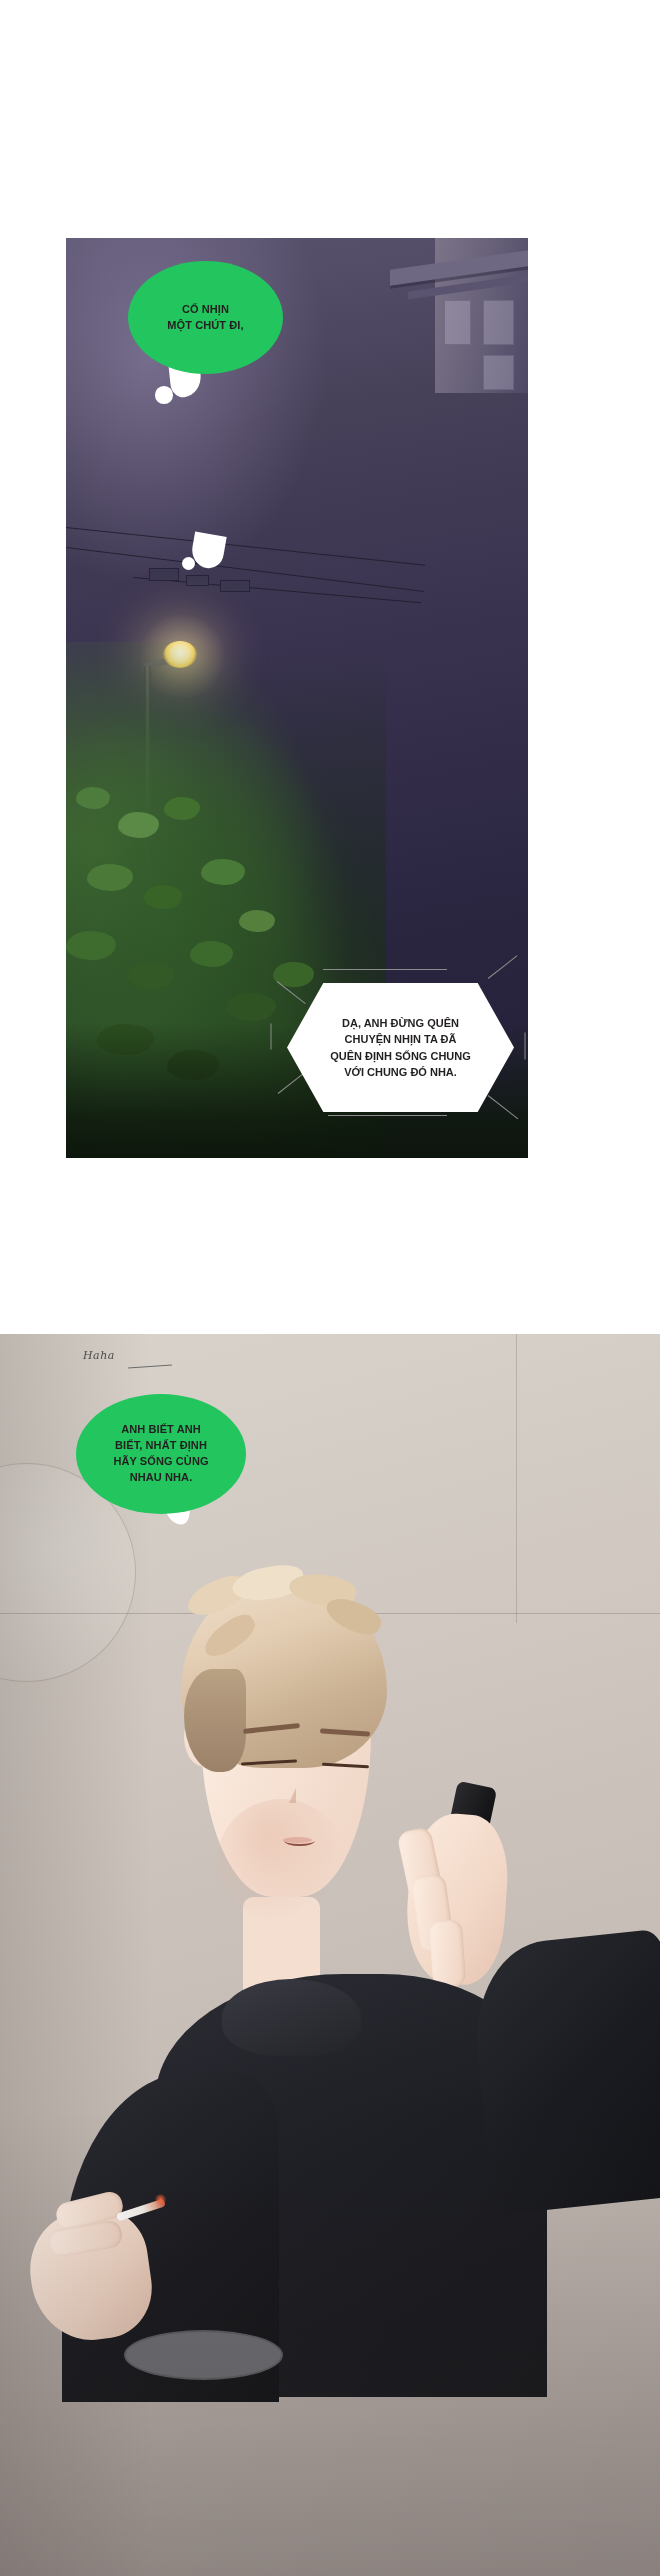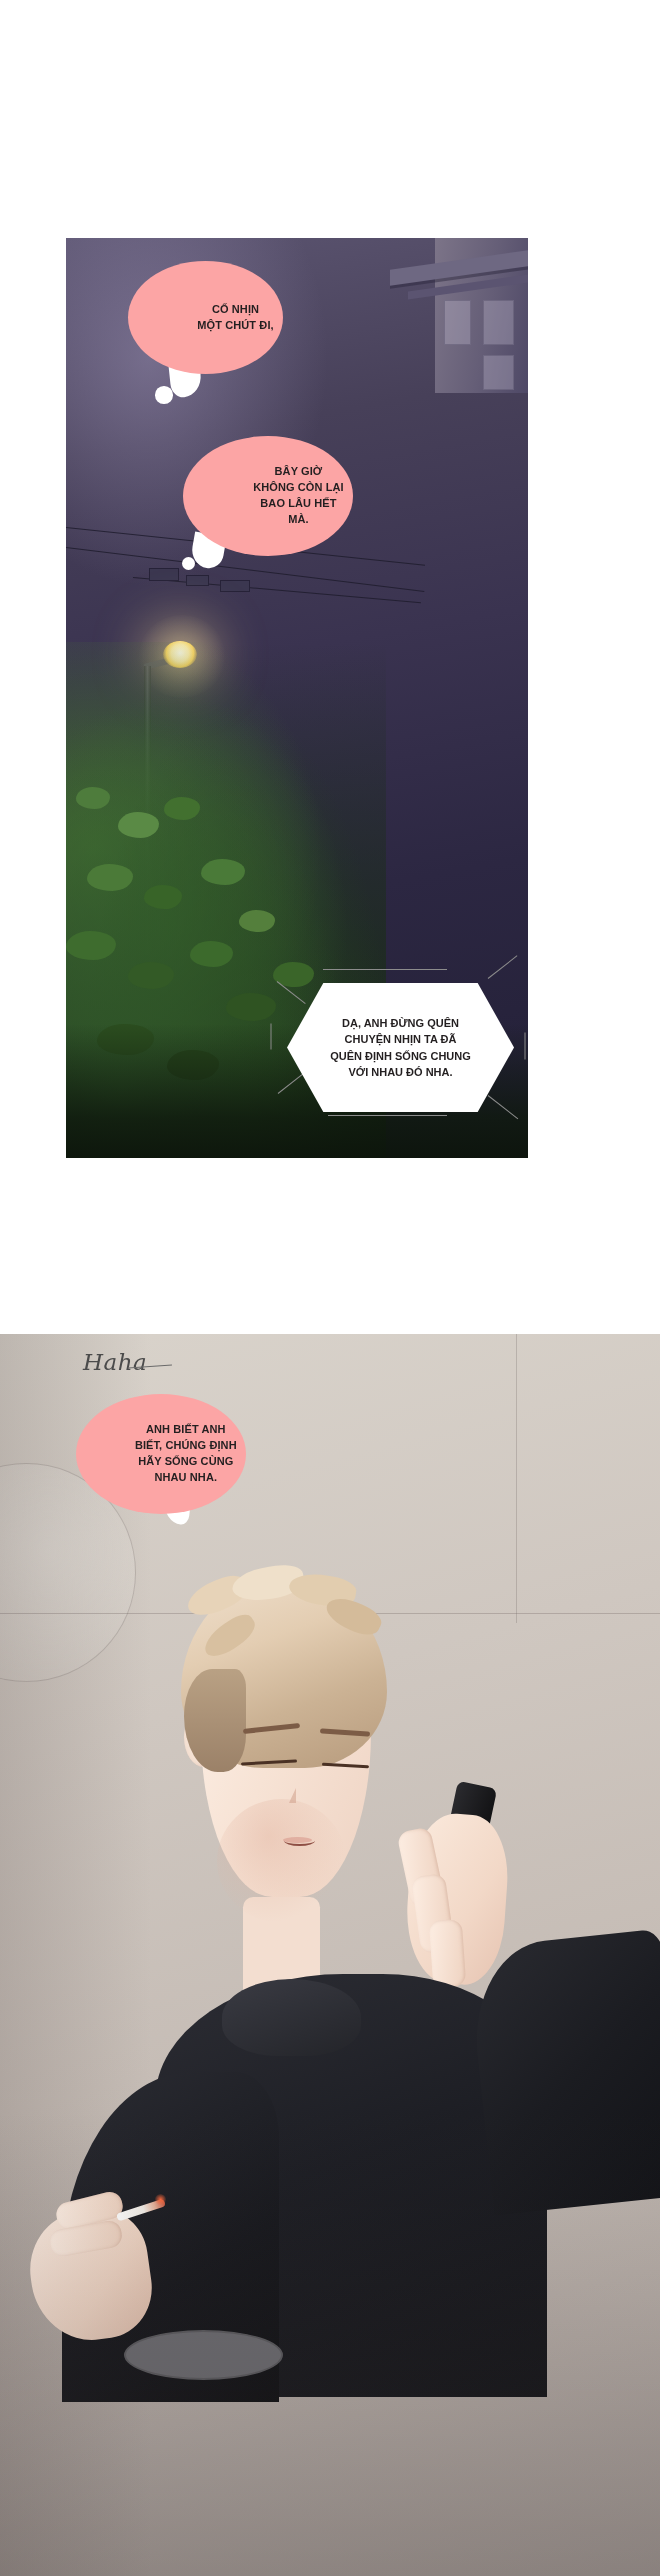--- a/index.html
+++ b/index.html
@@ -151,25 +151,25 @@
   .p1-dark-bottom {
     position: absolute;
     left: 0; right: 0; bottom: 0;
     height: 134px;
     background: linear-gradient(180deg, rgba(18,30,16,0) 0%, rgba(14,24,13,0.85) 70%, rgba(12,20,11,0.95) 100%);
   }
 
   
   .bubble {
     position: absolute;
-    background: #fca5a5;
+    background: #22c55e;
     border-radius: 50%;
     display: flex;
     align-items: center;
-    justify-content: flex-end;
+    justify-content: center;
     text-align: center;
     color: #231f20;
     letter-spacing: 0.1px;
   }
   .bubble-text {
     line-height: 1.45;
     padding: 0 9.3px;
     font-size: 11px;
     font-weight: 700;
   }
@@ -489,21 +489,21 @@
     border-radius: 0 0 30% 70%;
     transform: rotate(6deg);
     z-index: 29;
   }
   .handwrite {
     position: absolute;
     left: 83px;
     top: 1349px;
     font-family: "DejaVu Serif", serif;
     font-style: italic;
-    font-size: 23px;
+    font-size: 11px;
     color: #4b4b4b;
     letter-spacing: 0.5px;
     z-index: 31;
   }
   .handwrite-line {
     position: absolute;
     left: 128px;
     top: 1366px;
     width: 44px;
     height: 1px;
@@ -586,44 +586,36 @@
   <div class="b1-tail2"></div>
   <div class="bubble b1">
     <div class="bubble-text">
       <div>CỐ NHỊN</div>
       <div>MỘT CHÚT ĐI,</div>
     </div>
   </div>
 
   <div class="b2-tail"></div>
   <div class="b2-tail2"></div>
-  <div class="bubble b2">
-    <div class="bubble-text">
-      <div>BÂY GIỜ</div>
-      <div>KHÔNG CÒN LẠI</div>
-      <div>BAO LÂU HẾT</div>
-      <div>MÀ.</div>
-    </div>
-  </div>
 
   <div class="hexbox">
     <div class="hex-line" style="left:15.5px; top:20.6px; width:36px; transform: rotate(38deg);"></div>
     <div class="hex-line" style="left:10.3px; top:89px; width:26px; transform: rotate(-90deg);"></div>
     <div class="hex-line" style="left:16.5px; top:133px; width:35px; transform: rotate(-38deg);"></div>
     <div class="hex-line" style="left:227px; top:17.5px; width:37px; transform: rotate(-38deg);"></div>
     <div class="hex-line" style="left:264px; top:72px; width:27px; transform: rotate(90deg);"></div>
     <div class="hex-line" style="left:227px; top:135px; width:38px; transform: rotate(38deg);"></div>
     <div class="hex-line" style="left:62px; top:9.3px; width:124px;"></div>
     <div class="hex-line" style="left:67px; top:155px; width:119px;"></div>
     <div class="hex-shape">
       <div class="hex-text">
         <div>DẠ, ANH ĐỪNG QUÊN</div>
         <div>CHUYỆN NHỊN TA ĐÃ</div>
         <div>QUÊN ĐỊNH SỐNG CHUNG</div>
-        <div>VỚI NHAU ĐÓ NHA.</div>
+        <div>VỚI CHUNG ĐÓ NHA.</div>
       </div>
     </div>
   </div>
 
   <div class="panel2">
     <div class="p2-bg"></div>
     <div class="p2-curve"></div>
     <div class="p2-wall-line"></div>
     <div class="p2-vert-line"></div>
     <div class="p2-shadow-left"></div>
@@ -670,21 +662,21 @@
     <div class="p2-shadow-bottom"></div>
   </div>
 
   <div class="handwrite">Haha</div>
   <div class="handwrite-line"></div>
 
   <div class="b3-tail"></div>
   <div class="bubble b3">
     <div class="bubble-text">
       <div>ANH BIẾT ANH</div>
-      <div>BIẾT, CHÚNG ĐỊNH</div>
+      <div>BIẾT, NHẤT ĐỊNH</div>
       <div>HÃY SỐNG CÙNG</div>
       <div>NHAU NHA.</div>
     </div>
   </div>
 
   <div class="side-label"></div>
   <div class="side-label2"></div>
 
 </div>
 

